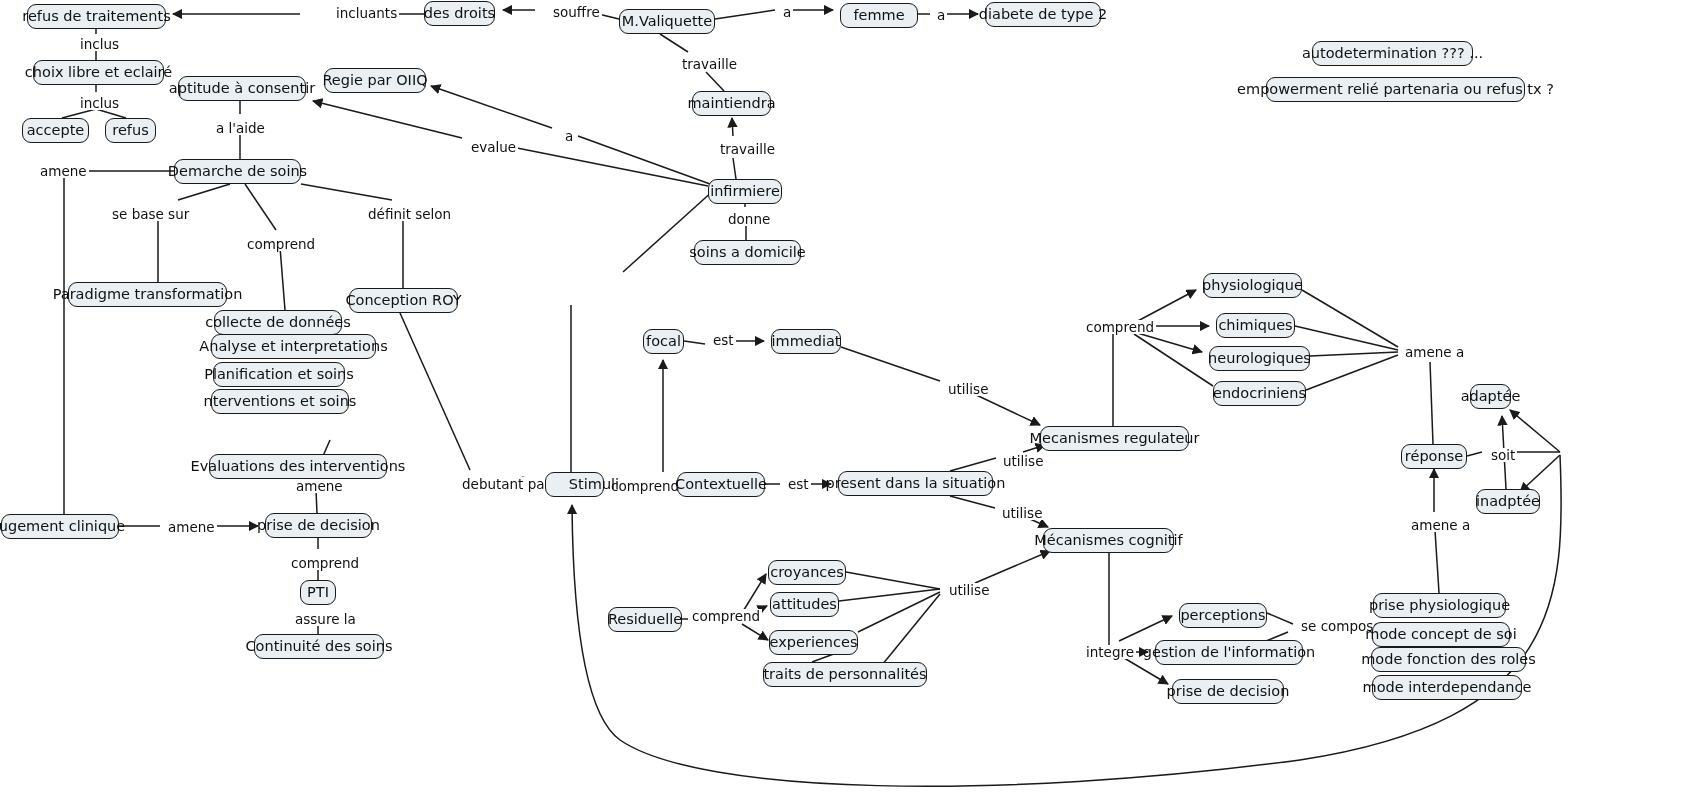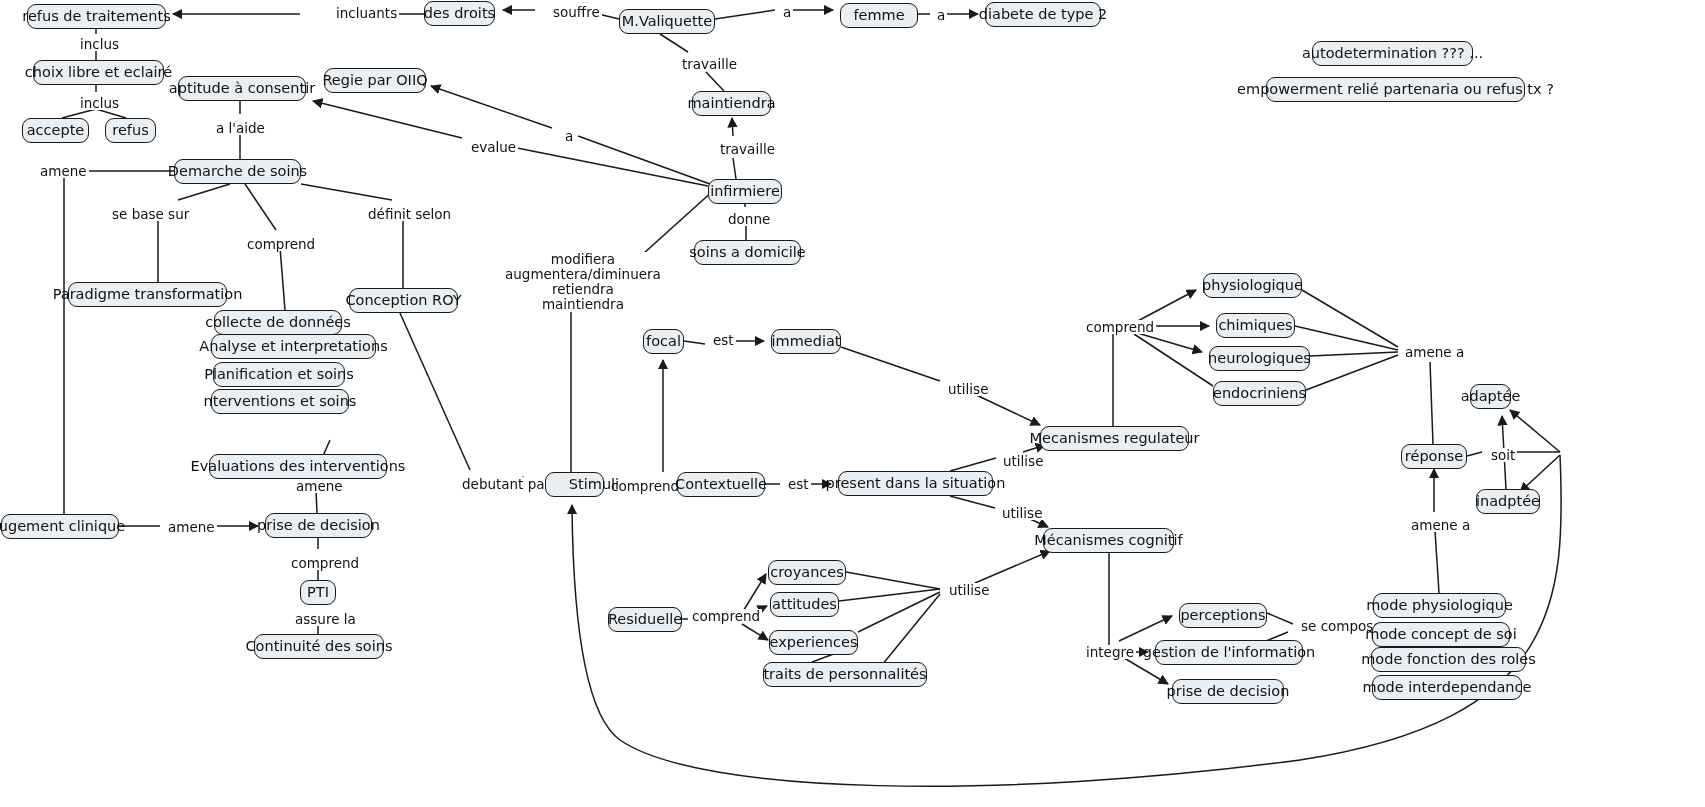--- a/index.html
+++ b/index.html
@@ -222,21 +222,21 @@
     <div class="node" style="left: 677px; top: 472px; width: 88px;">Contextuelle</div>
     <div class="node" style="left: 838px; top: 471px; width: 155px;">present dans la situation</div>
     <div class="node" style="left: 1043px; top: 528px; width: 131px;">Mécanismes cognitif</div>
     <div class="node" style="left: 768px; top: 560px; width: 78px;">croyances</div>
     <div class="node" style="left: 770px; top: 592px; width: 69px;">attitudes</div>
     <div class="node" style="left: 769px; top: 630px; width: 89px;">experiences</div>
     <div class="node" style="left: 763px; top: 662px; width: 164px;">traits de personnalités</div>
     <div class="node" style="left: 1179px; top: 603px; width: 88px;">perceptions</div>
     <div class="node" style="left: 1155px; top: 640px; width: 148px;">gestion de l'information</div>
     <div class="node" style="left: 1172px; top: 679px; width: 112px;">prise de decision</div>
-    <div class="node" style="left: 1373px; top: 593px; width: 133px;">mode physiologique</div>
+    <div class="node" style="left: 1373px; top: 593px; width: 133px;">prise physiologique</div>
     <div class="node" style="left: 1372px; top: 622px; width: 138px;">mode concept de soi</div>
     <div class="node" style="left: 1371px; top: 647px; width: 155px;">mode fonction des roles</div>
     <div class="node" style="left: 1372px; top: 675px; width: 150px;">mode interdependance</div>
     <div class="node" style="left: 1px; top: 514px; width: 118px;">jugement clinique</div>
     <div class="node" style="left: 265px; top: 513px; width: 107px;">prise de decision</div>
     <div class="node" style="left: 300px; top: 580px; width: 36px;">PTI</div>
     <div class="node" style="left: 254px; top: 634px; width: 130px;">Continuité des soins</div>
     <div class="node" style="left: 608px; top: 607px; width: 74px;">Residuelle</div>
     <div class="lbl" style="left: 334px; top: 6px;">incluants</div>
     <div class="lbl" style="left: 551px; top: 5px;">souffre</div>
@@ -247,24 +247,20 @@
     <div class="lbl" style="left: 680px; top: 57px;">travaille</div>
     <div class="lbl" style="left: 718px; top: 142px;">travaille</div>
     <div class="lbl" style="left: 214px; top: 121px;">a l'aide</div>
     <div class="lbl" style="left: 469px; top: 140px;">evalue</div>
     <div class="lbl" style="left: 563px; top: 129px;">a</div>
     <div class="lbl" style="left: 38px; top: 164px;">amene</div>
     <div class="lbl" style="left: 726px; top: 212px;">donne</div>
     <div class="lbl" style="left: 110px; top: 207px;">se base sur</div>
     <div class="lbl" style="left: 245px; top: 237px;">comprend</div>
     <div class="lbl" style="left: 366px; top: 207px;">définit selon</div>
-    <div class="lbl multi" style="left: 503px; top: 252px;">modifiera
-augmentera/diminuera
-retiendra
-maintiendra</div>
     <div class="lbl" style="left: 1084px; top: 320px;">comprend</div>
     <div class="lbl" style="left: 1403px; top: 345px;">amene a</div>
     <div class="lbl" style="left: 711px; top: 333px;">est</div>
     <div class="lbl" style="left: 946px; top: 382px;">utilise</div>
     <div class="lbl" style="left: 1489px; top: 448px;">soit</div>
     <div class="lbl" style="left: 1001px; top: 454px;">utilise</div>
     <div class="lbl" style="left: 460px; top: 477px;">debutant par</div>
     <div class="lbl" style="left: 609px; top: 479px;">comprend</div>
     <div class="lbl" style="left: 786px; top: 477px;">est</div>
     <div class="lbl" style="left: 1000px; top: 506px;">utilise</div>

